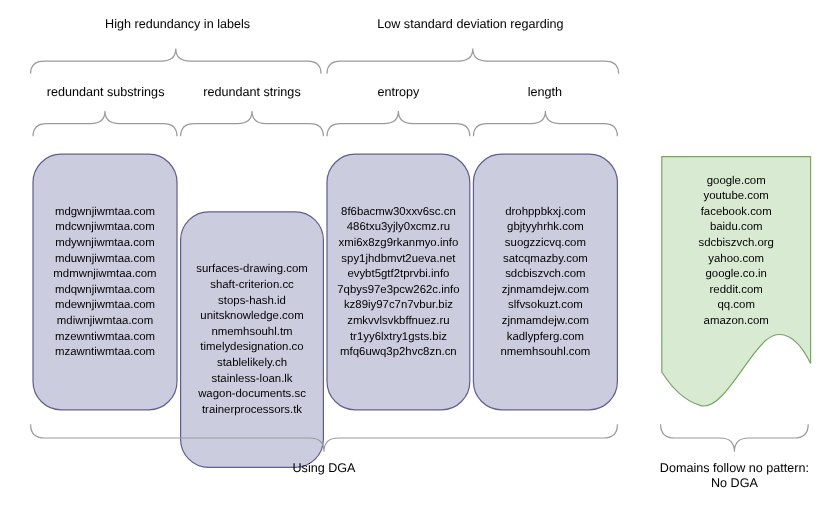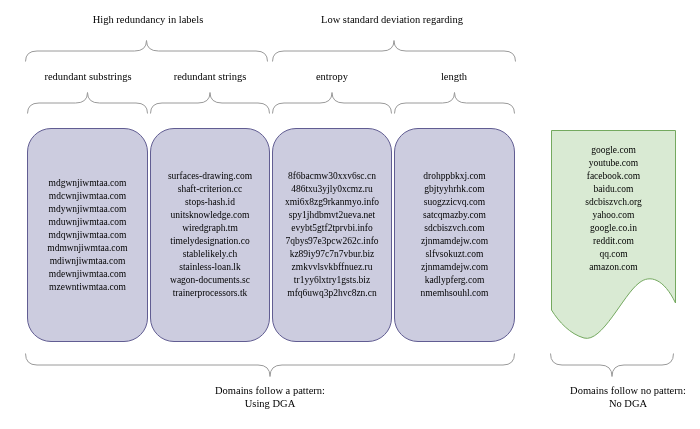--- a/index.html
+++ b/index.html
@@ -1,18 +1,18 @@
 <!DOCTYPE html>
 <html style="--dga-fill: #ccccdf; --dga-border: #615d92; --legit-fill: #d9ead3; --legit-border: #74a95f; --brace: #9a9a9a; --text: #000000;"><head>
 <meta charset="utf-8">
 <style>
   html,body{margin:0;padding:0;background:#ffffff;}
   .canvas{
     position:relative;width:700px;height:429px;background:#fff;
-    font-family:Liberation Serif, serif;color:var(--text,#000);
+    font-family:Liberation Sans, sans-serif;color:var(--text,#000);
     overflow:hidden;
   }
   .label{
     position:absolute;transform:translateX(-50%);
     font-size:10.5px;white-space:nowrap;text-align:center;
   }
   .caption{
     position:absolute;transform:translateX(-50%);
     font-size:10.5px;line-height:13px;text-align:center;white-space:nowrap;
   }
@@ -27,21 +27,21 @@
   .domain-line{white-space:nowrap;}
   svg.brace{position:absolute;overflow:visible;}
   svg.brace path{fill:none;stroke:var(--brace,#9a9a9a);stroke-width:1;}
   #legit-shape path{fill:var(--legit-fill,#d9ead3);stroke:var(--legit-border,#74a95f);stroke-width:1;}
   .legit-text{
     position:absolute;left:551px;top:144px;width:125px;
     text-align:center;font-size:9.5px;line-height:13px;
   }
   
   .b1{left:27px;width:121px;}
-  .b2{left:150px;width:120px;}
+  .b2{left:150px;width:120px;margin-top:48px;}
   .b3{left:272px;width:120px;justify-content:flex-end;}
   .b4{left:394px;width:121px;}
 </style>
 </head>
 <body>
 
 <div class="canvas">
 
   <div class="label" style="left:148px;top:14px">High redundancy in labels</div>
   <div class="label" style="left:392px;top:14px">Low standard deviation regarding</div>
@@ -70,34 +70,35 @@
   <svg class="brace" style="left:394px;top:92px" width="121" height="22" viewBox="0 0 121 22">
       <path d="M0.5,21.5 Q0.5,11 12,11 L48.5,11 Q60.5,11 60.5,0.5 Q60.5,11 72.5,11 L109,11 Q120.5,11 120.5,21.5"></path>
     </svg>
 
   <div class="dga-box b1">
     <div class="domain-list">
         <div class="domain-line">mdgwnjiwmtaa.com</div>
         <div class="domain-line">mdcwnjiwmtaa.com</div>
         <div class="domain-line">mdywnjiwmtaa.com</div>
         <div class="domain-line">mduwnjiwmtaa.com</div>
+        <div class="domain-line">mdmwnjiwmtaa.com</div>
         <div class="domain-line">mdqwnjiwmtaa.com</div>
-        <div class="domain-line">mdmwnjiwmtaa.com</div>
+        <div class="domain-line">mdewnjiwmtaa.com</div>
         <div class="domain-line">mdiwnjiwmtaa.com</div>
-        <div class="domain-line">mdewnjiwmtaa.com</div>
         <div class="domain-line">mzewntiwmtaa.com</div>
+        <div class="domain-line">mzawntiwmtaa.com</div>
       </div>
   </div>
   <div class="dga-box b2">
     <div class="domain-list">
         <div class="domain-line">surfaces-drawing.com</div>
         <div class="domain-line">shaft-criterion.cc</div>
         <div class="domain-line">stops-hash.id</div>
         <div class="domain-line">unitsknowledge.com</div>
-        <div class="domain-line">wiredgraph.tm</div>
+        <div class="domain-line">nmemhsouhl.tm</div>
         <div class="domain-line">timelydesignation.co</div>
         <div class="domain-line">stablelikely.ch</div>
         <div class="domain-line">stainless-loan.lk</div>
         <div class="domain-line">wagon-documents.sc</div>
         <div class="domain-line">trainerprocessors.tk</div>
       </div>
   </div>
   <div class="dga-box b3">
     <div class="domain-list">
         <div class="domain-line">8f6bacmw30xxv6sc.cn</div>
@@ -147,21 +148,20 @@
     </div>
 
   <svg class="brace" style="left:25px;top:353px" width="490" height="24" viewBox="0 0 490 24">
       <path d="M0.5,0.5 Q0.5,12 12,12 L233,12 Q245,12 245,23.5 Q245,12 257,12 L478,12 Q489.5,12 489.5,0.5"></path>
     </svg>
   <svg class="brace" style="left:550px;top:353px" width="124" height="24" viewBox="0 0 124 24">
       <path d="M0.5,0.5 Q0.5,12 12,12 L50,12 Q62,12 62,23.5 Q62,12 74,12 L112,12 Q123.5,12 123.5,0.5"></path>
     </svg>
 
   <div class="caption" style="left:270px;top:384px">
-    <div>Domains follow a pattern:</div>
     <div>Using DGA</div>
   </div>
-  <div class="caption" style="left:628px;top:384px">
+  <div class="caption" style="left:612px;top:384px">
     <div>Domains follow no pattern:</div>
     <div>No DGA</div>
   </div>
 
 </div>
 
 </body></html>

